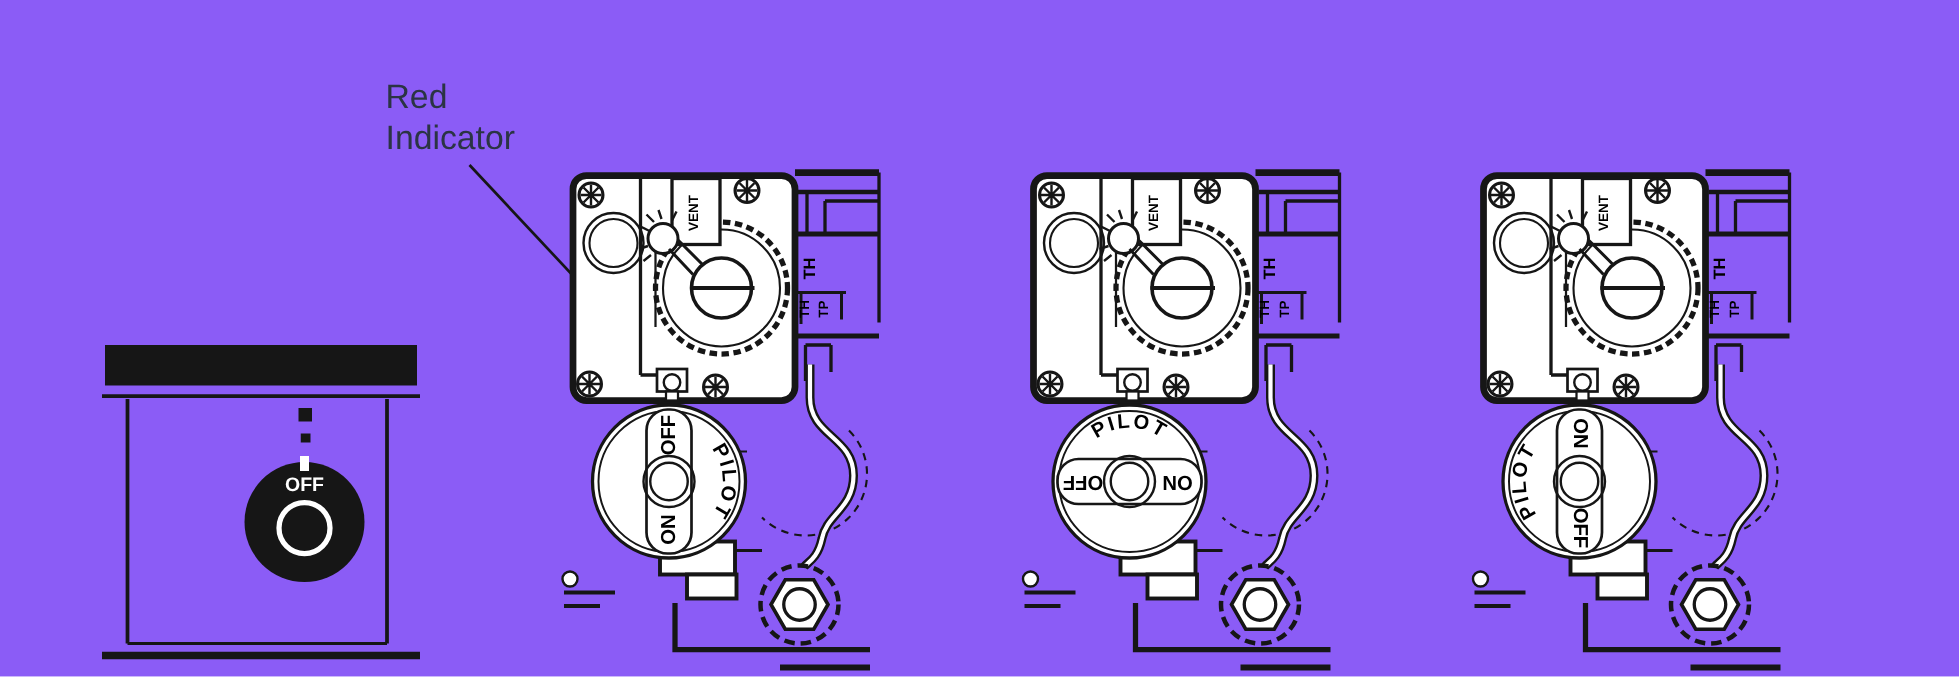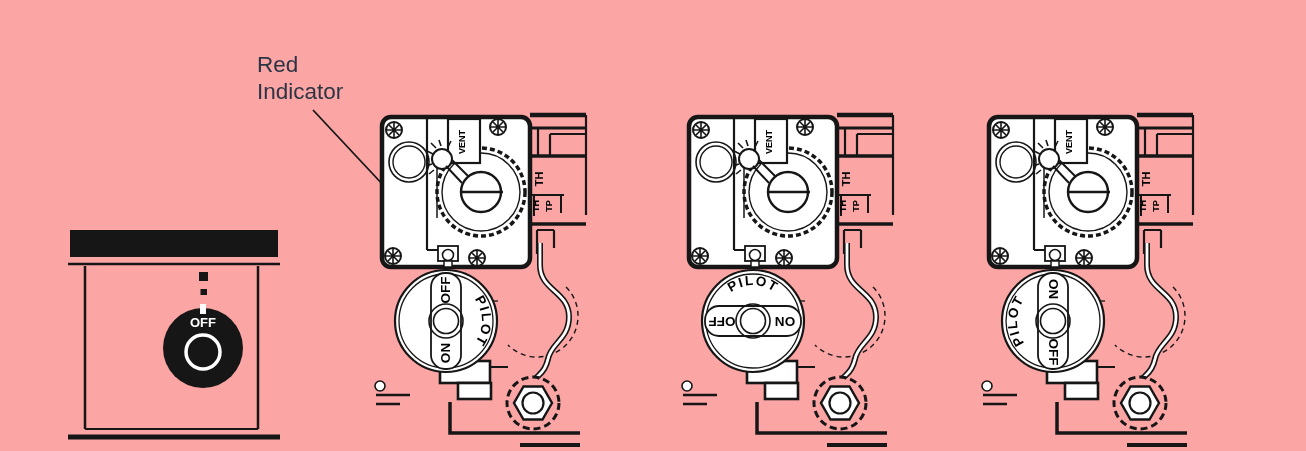--- a/index.html
+++ b/index.html
@@ -1,16 +1,16 @@
 <!DOCTYPE html>
 <html><head>
 <meta charset="utf-8">
 <style>
   html,body{margin:0;padding:0;background:#fff;}
-  .stage{position:relative;width:1306px;height:451px;background:#fca5a5;overflow:hidden;}
+  .stage{position:relative;width:1306px;height:451px;background:#8b5cf6;overflow:hidden;}
   svg text{font-family:"Liberation Sans","DejaVu Sans",sans-serif;}
   .ln{fill:none;stroke:#161616;}
   .wh{fill:#ffffff;stroke:#161616;}
   .bk{fill:#161616;stroke:none;}
   .ann{font-size:22.5px;font-weight:400;}
   .t9{font-size:9px;font-weight:700;}
   .t10{font-size:11px;font-weight:700;}
   .tk{font-size:13.5px;font-weight:700;letter-spacing:1.5px;}
   .tk2{font-size:13.5px;font-weight:700;}
   .wt{font-size:13px;font-weight:700;}

